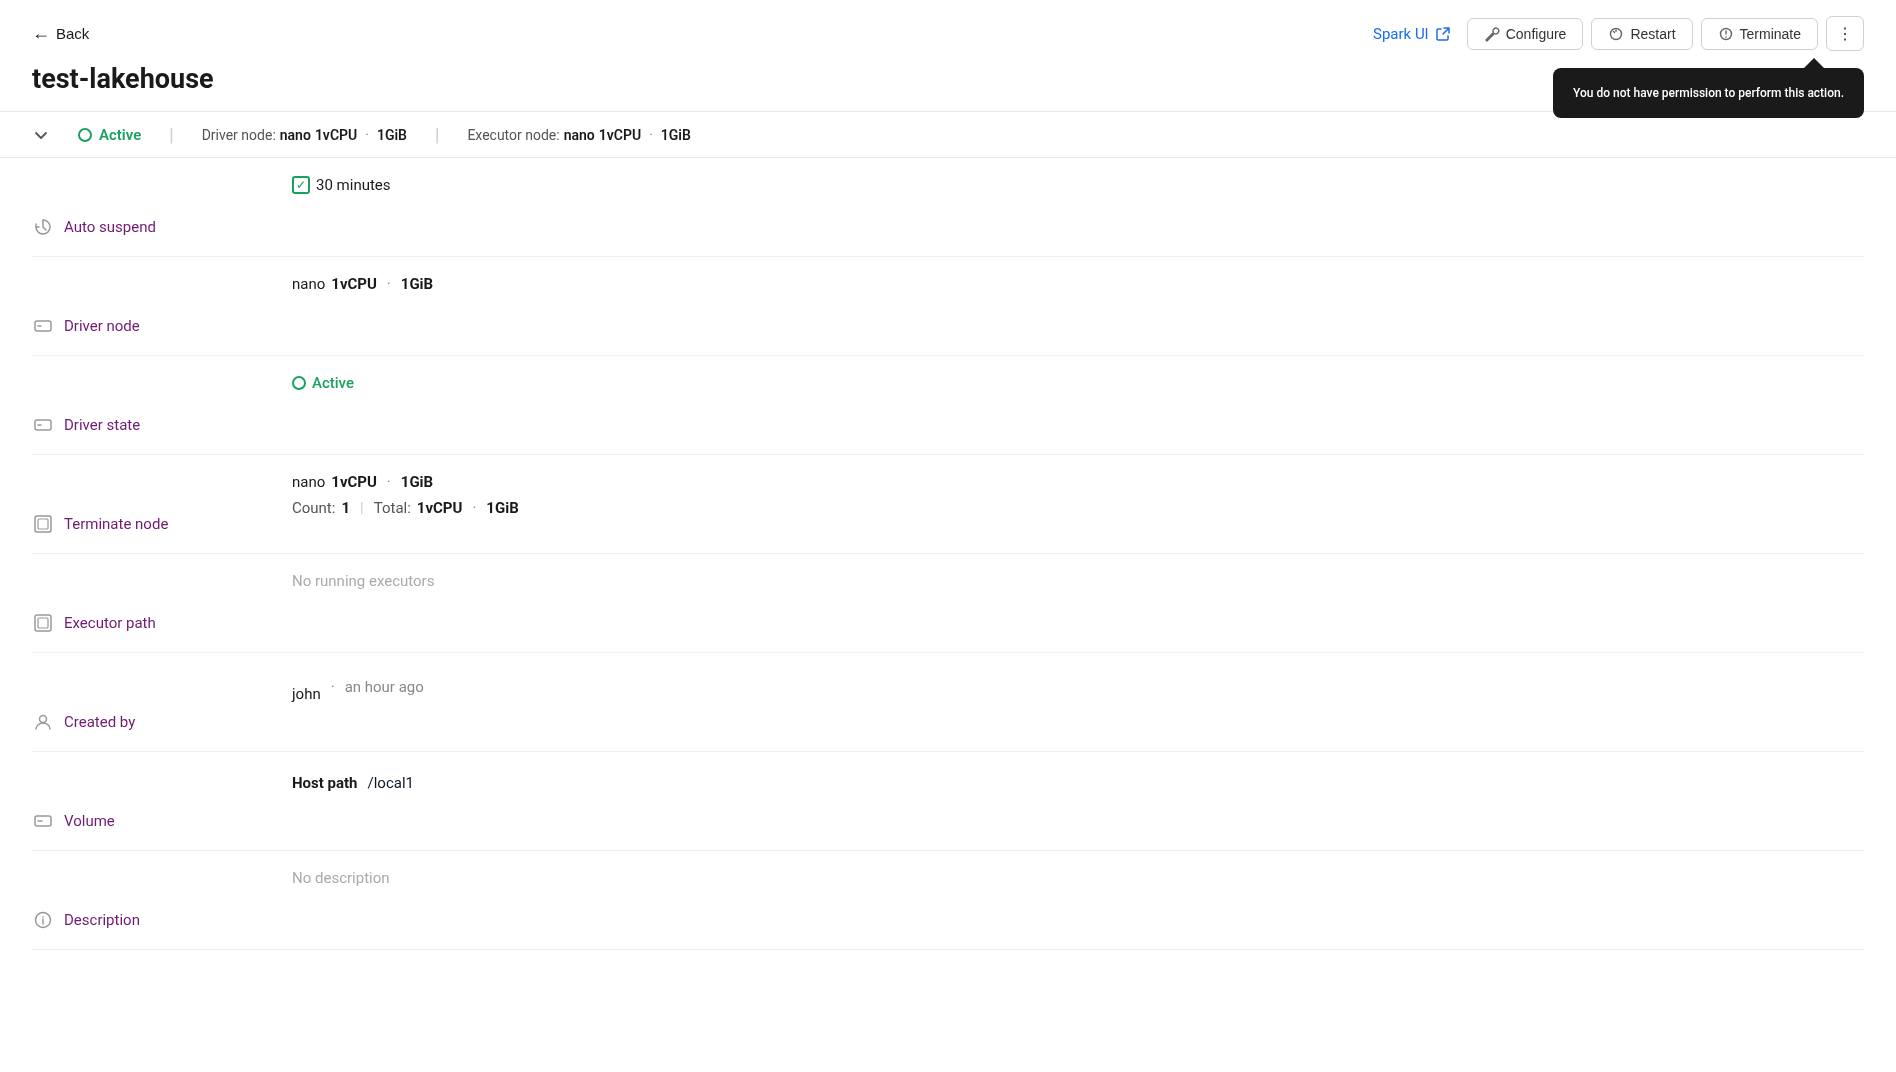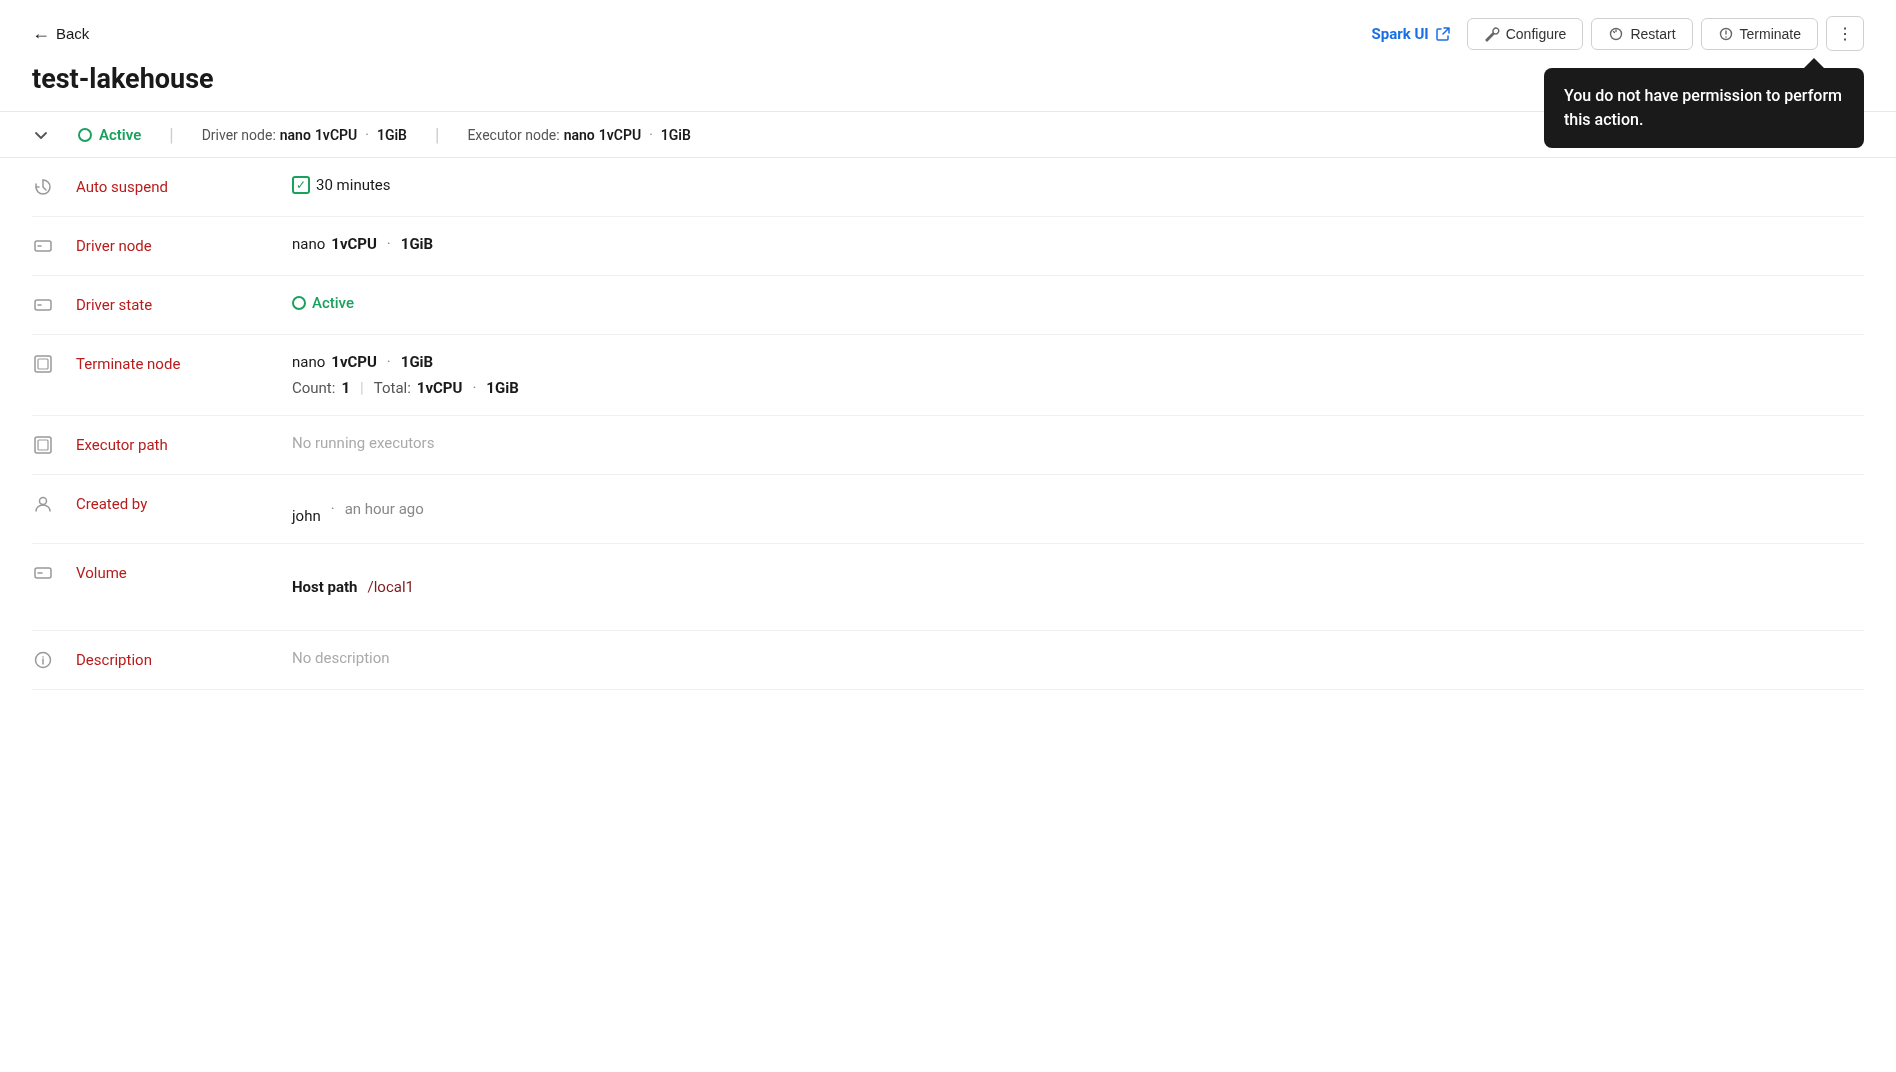--- a/index.html
+++ b/index.html
@@ -37,21 +37,21 @@
     .back-arrow {
       font-size: 18px;
     }
     .header-spacer { flex: 1; }
     .spark-ui-link {
       display: flex;
       align-items: center;
       gap: 6px;
       color: #1a6fe8;
       font-size: 15px;
-      font-weight: 700;
+      font-weight: 400;
       text-decoration: none;
       cursor: pointer;
     }
     .header-actions {
       display: flex;
       align-items: center;
       gap: 8px;
     }
     .action-btn {
       display: flex;
@@ -138,24 +138,25 @@
     .detail-row {
       display: flex;
       align-items: flex-start;
       padding: 18px 0;
       border-bottom: 1px solid #f0f0f0;
       gap: 0;
     }
     .detail-label {
       display: flex;
       align-items: center;
-      gap: 22px;
+      gap: 10px;
       min-width: 260px;
-      color: #b91c1c;
-      font-size: 15px;
+      color: #701a75;
+      font-size: 15px;
+      margin-top: 40px;
     }
     .detail-icon {
       width: 22px;
       height: 22px;
       display: flex;
       align-items: center;
       justify-content: center;
       color: #888;
       flex-shrink: 0;
     }
@@ -199,21 +200,21 @@
     
     .tooltip-overlay {
       position: absolute;
       top: 68px;
       right: 32px;
       background: #1a1a1a;
       color: #fff;
       border-radius: 8px;
       padding: 16px 20px;
       max-width: 320px;
-      font-size: 16px;
+      font-size: 12px;
       font-weight: 500;
       line-height: 1.5;
       z-index: 100;
     }
     .tooltip-arrow {
       position: absolute;
       top: -10px;
       right: 40px;
       width: 0;
       height: 0;
@@ -420,21 +421,21 @@
         <div class="detail-icon">
           <svg width="20" height="20" viewBox="0 0 20 20" fill="none">
             <rect x="2" y="5" width="16" height="10" rx="2" stroke="#999" stroke-width="1.5"></rect>
             <line x1="5" y1="10" x2="9" y2="10" stroke="#999" stroke-width="1.5" stroke-linecap="round"></line>
           </svg>
         </div>
         <span>Volume</span>
       </div>
       <div class="detail-value">
         <span class="host-path-label">Host path</span>
-        <span style="color:#7f1d1d;margin:16px 4px;">/local1</span>
+        <span style="color:#0f172a;margin:4px 4px;">/local1</span>
       </div>
     </div>
 
 
     <div class="detail-row">
       <div class="detail-label">
         <div class="detail-icon">
           <svg width="20" height="20" viewBox="0 0 20 20" fill="none">
             <circle cx="10" cy="10" r="7.5" stroke="#999" stroke-width="1.5"></circle>
             <path d="M10 9v5" stroke="#999" stroke-width="1.5" stroke-linecap="round"></path>

